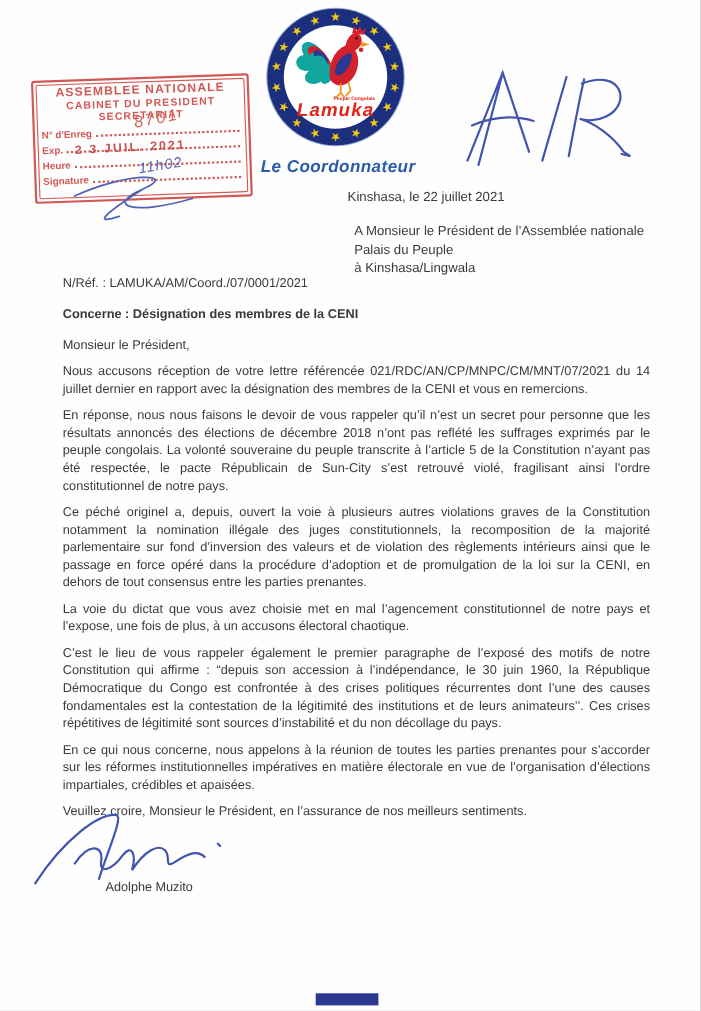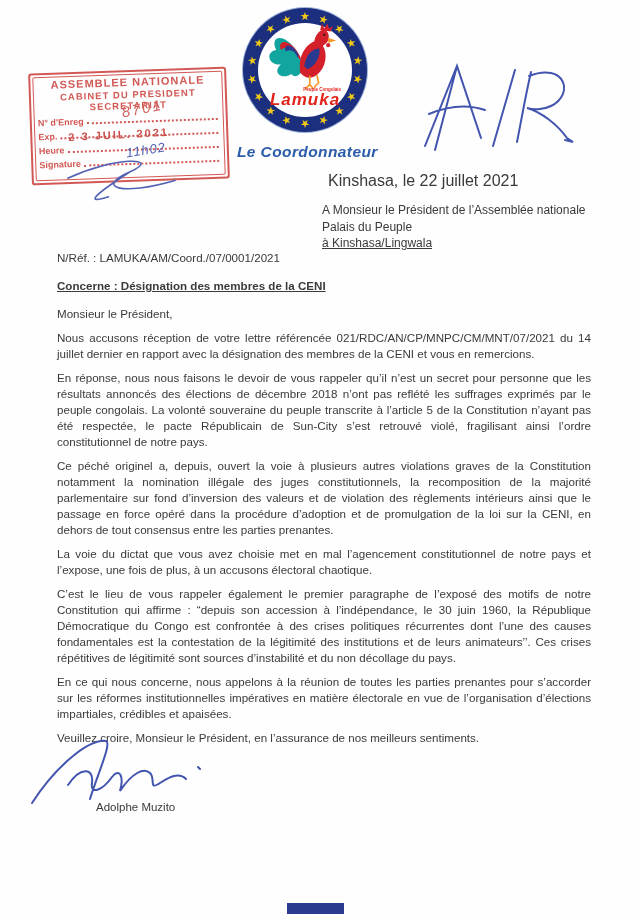--- a/index.html
+++ b/index.html
@@ -63,28 +63,28 @@
   }
 
   
   .ar-mark { position:absolute; left:415px; top:58px; }
 
   
   .coordonnateur {
     position:absolute; left:237px; top:143px; color:#2a5caa;
     font-weight:bold; font-style:italic; font-size:15.5px; letter-spacing:.4px;
   }
-  .dateline { position:absolute; left:328px; top:172px; font-size:16px; }
+  .dateline { position:absolute; left:316px; top:172px; font-size:12px; }
   .recipient { position:absolute; left:322px; top:202px; font-size:12px; line-height:16.5px; }
-  .recipient .u { text-decoration:underline; }
+  .recipient .u { }
 
   
   .body-block { position:absolute; left:57px; top:250px; width:534px; font-size:11.6px; line-height:16px; }
   .ref-line { margin-bottom:12px; }
-  .subject-line { font-weight:bold; margin-bottom:12px;text-decoration:underline; }
+  .subject-line { font-weight:bold; margin-bottom:12px; }
   .salutation { margin-bottom:8px; }
   .body-block p { text-align:justify; margin-bottom:8px; }
 
   
   .main-sig { position:absolute; left:28px; top:733px; overflow:visible; }
   .signer-name { position:absolute; left:62px; top:801px; font-size:11.5px;margin-left:34px; }
 
   
   .footer-bar { position:absolute; left:287px; top:903px; width:57px; height:11px; background:#2b3990; }
 </style>

